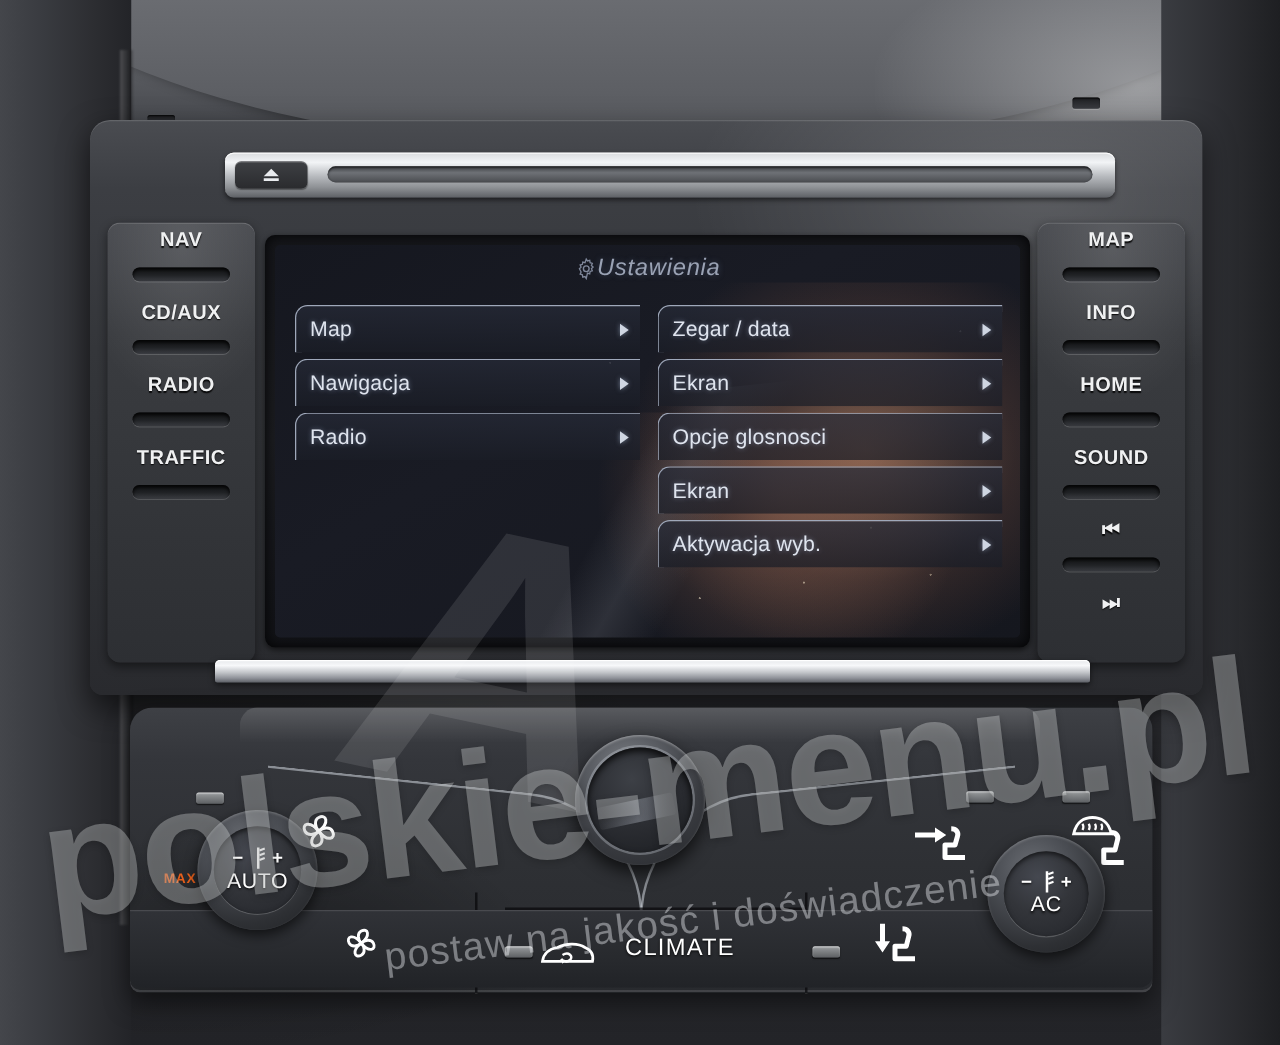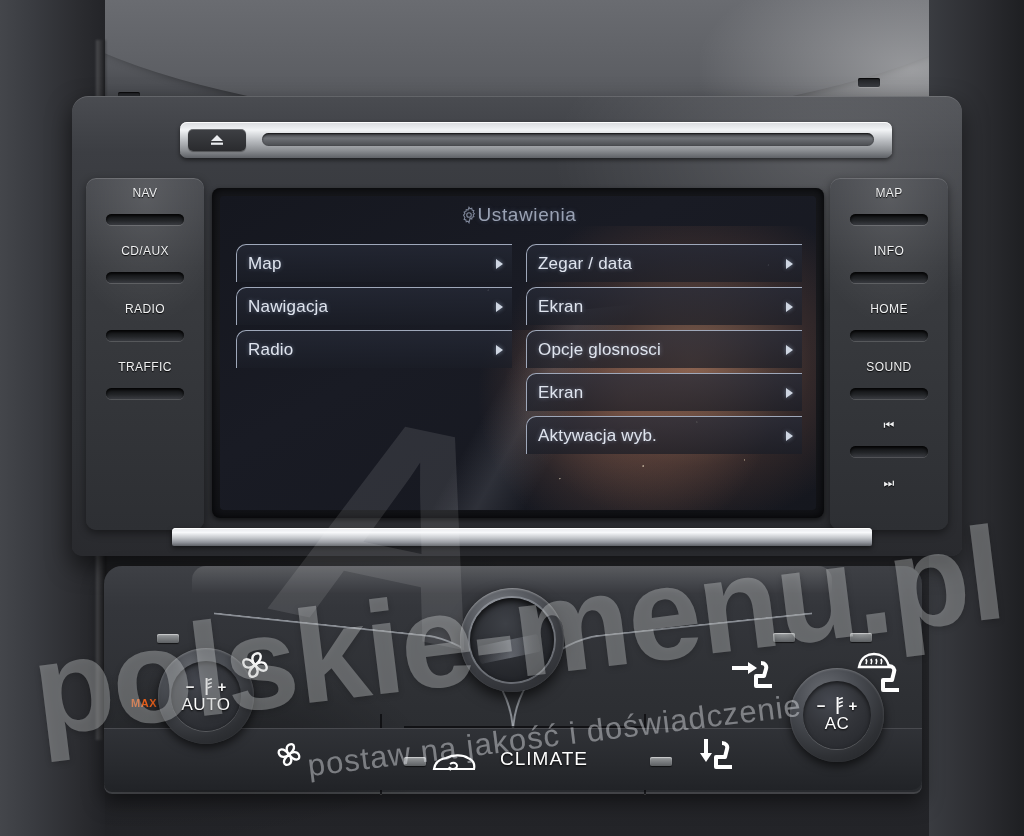--- a/index.html
+++ b/index.html
@@ -103,21 +103,21 @@
     box-shadow: inset 0 1px 0 rgba(255,255,255,0.16), 0 3px 8px rgba(0,0,0,0.45);
   }
   .btn-col.left { left: 14px; }
   .btn-col.right { right: 14px; }
   .hw-btn {
     position: relative; height: 58px;
     display: flex; flex-direction: column; align-items: center; justify-content: flex-start;
     cursor: pointer;
   }
   .hw-btn .lbl {
-    color: #f0f1f2; font-weight: normal; font-size: 12px; letter-spacing: 0.4px;
+    color: #f0f1f2; font-weight: bold; font-size: 16px; letter-spacing: 0.4px;
     text-shadow: 0 1px 1px rgba(0,0,0,0.9);
     line-height: 30px;
   }
   .hw-btn .slot {
     width: 78px; height: 11px; border-radius: 6px;
     background: linear-gradient(180deg, #141517 0%, #202225 55%, #3a3c41 100%);
     box-shadow: inset 0 2px 3px rgba(0,0,0,0.85), 0 1px 0 rgba(255,255,255,0.16);
     margin-top: 6px;
   }
   .hw-btn .glyph { line-height: 30px; }
@@ -161,20 +161,21 @@
       radial-gradient(circle at 57% 90%, rgba(255,240,210,0.5) 0.7px, transparent 1px),
       radial-gradient(circle at 88% 84%, rgba(255,235,200,0.4) 0.7px, transparent 1px),
       radial-gradient(circle at 45% 30%, rgba(255,255,255,0.35) 0.6px, transparent 1px),
       radial-gradient(circle at 92% 22%, rgba(255,255,255,0.3) 0.6px, transparent 1px);
   }
 
   .screen-title {
     position: absolute; top: 8px; left: 0; right: 0;
     display: flex; align-items: center; justify-content: center; gap: 0;
     z-index: 3;
+    font-style: italic;
   }
   .screen-title .t {
     color: #9aa2b4; font-size: 19px; letter-spacing: 0.6px;
     text-shadow: 0 0 5px rgba(120,140,180,0.35);
   }
 
   .menu-cols {
     position: absolute; top: 48px; left: 16px; right: 14px; bottom: 6px;
     display: flex; gap: 14px; z-index: 3;
   }

